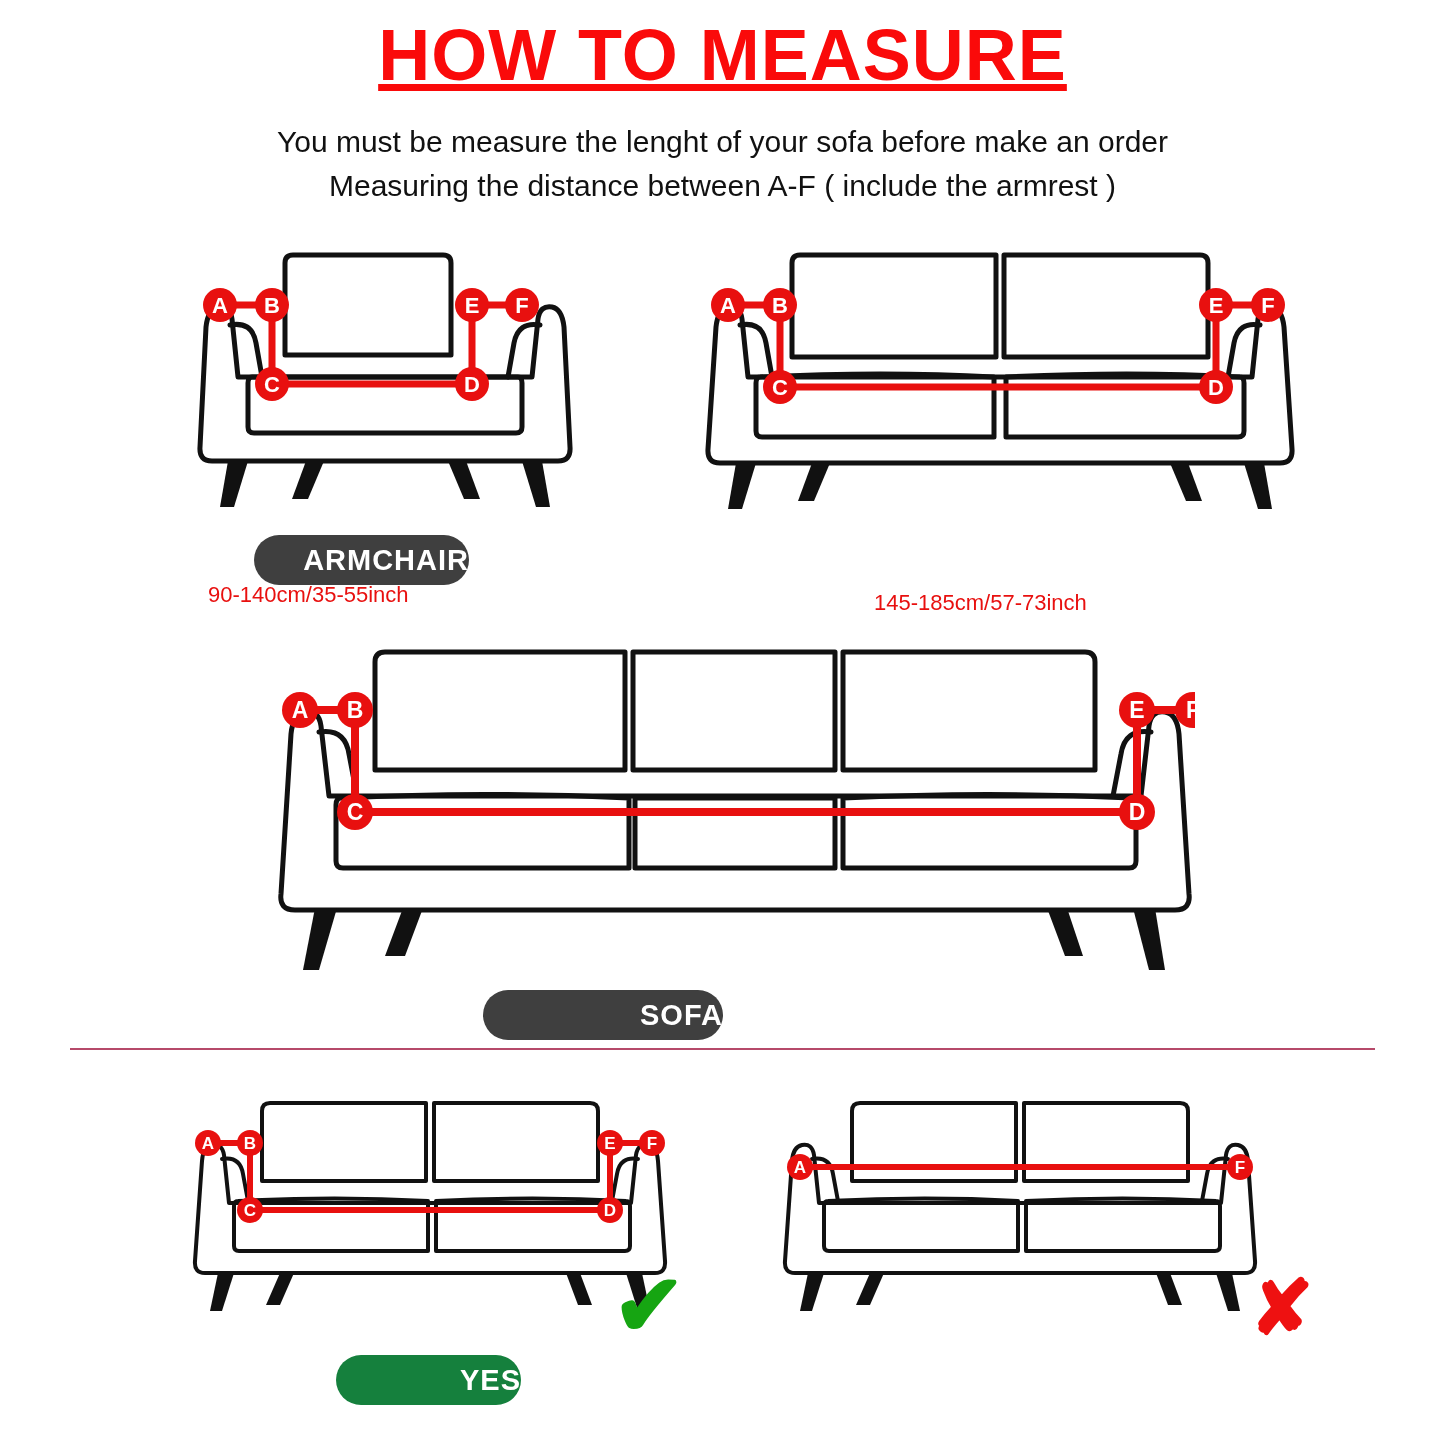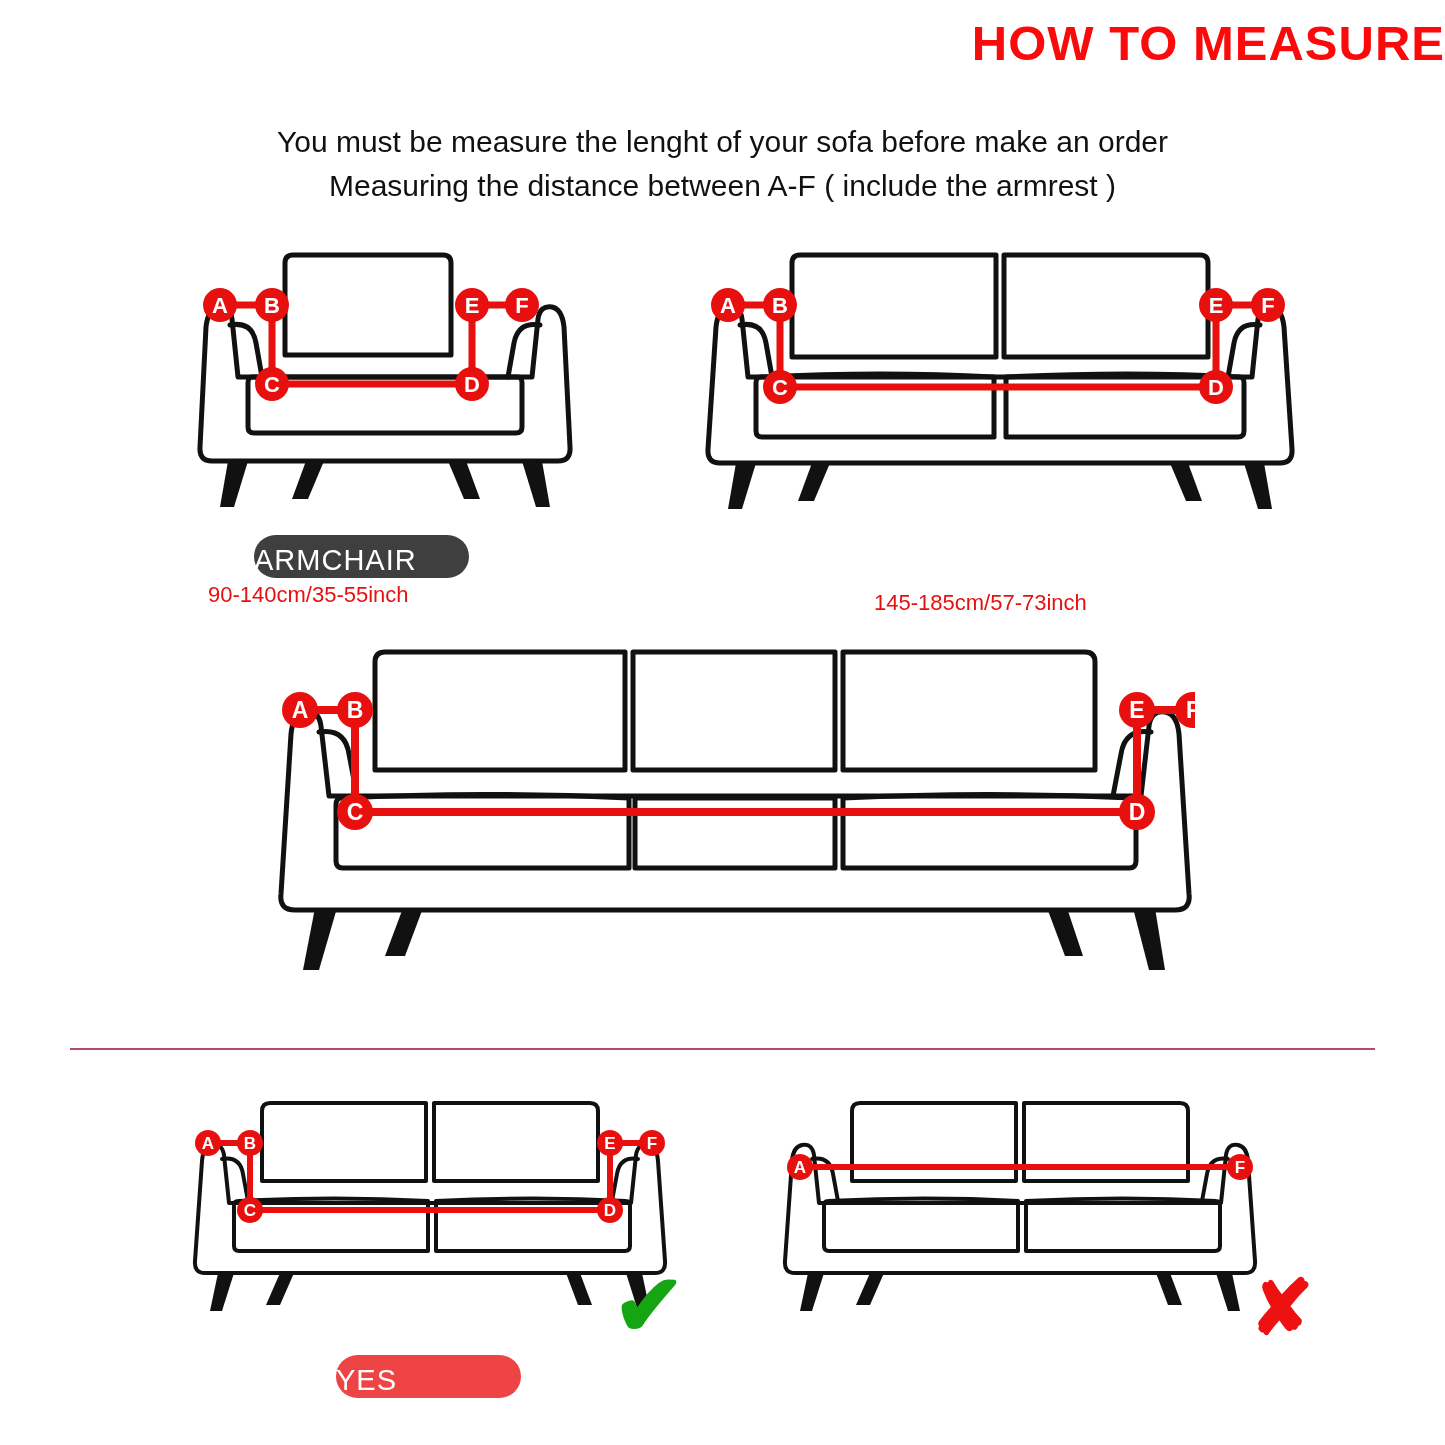--- a/index.html
+++ b/index.html
@@ -19,26 +19,27 @@
     width: 1445px;
     height: 1445px;
   }
 
   
   .title {
     position: absolute;
     top: 18px;
     left: 0;
     width: 100%;
-    text-align: right;
+    text-align: center;
     color: #fa0a0a;
-    font-size: 49px;
+    font-size: 72px;
     font-weight: bold;
     letter-spacing: 1px;
     line-height: 1.05;
+    text-decoration: underline;
   }
   .subtitle {
     position: absolute;
     top: 120px;
     left: 0;
     width: 100%;
     text-align: center;
     color: #111111;
     font-size: 30px;
     font-weight: normal;
@@ -50,29 +51,29 @@
   .fig {
     position: absolute;
   }
   .fig svg { display: block; }
 
   
   .pill {
     position: absolute;
     color: #ffffff;
     font-size: 29px;
-    font-weight: normal;
+    font-weight: bold;
     letter-spacing: 1px;
     border-radius: 28px;
-    text-align: left;
+    text-align: right;
     line-height: 50px;
-    height: 43px;
+    height: 50px;
     background: #3f3f3f;
   }
-  .pill.green { background: #ef4444; }
+  .pill.green { background: #15803d; }
   .pill.red { background: #ee1111; }
 
   .dim {
     position: absolute;
     color: #e8100f;
     font-size: 22px;
     white-space: nowrap;
   }
 
   .divider {
@@ -237,20 +238,21 @@
           <text x="80" y="180" fill="#ffffff">C</text>
         <circle cx="862" cy="172" r="18" fill="#e8100f"></circle>
           <text x="862" y="180" fill="#ffffff">D</text>
         <circle cx="862" cy="70" r="18" fill="#e8100f"></circle>
           <text x="862" y="78" fill="#ffffff">E</text>
         <circle cx="918" cy="70" r="18" fill="#e8100f"></circle>
           <text x="918" y="78" fill="#ffffff">F</text>
       </g>
     </svg>
   </div>
+  <div class="pill" style="left:483px; top:990px; width:240px;">SOFA</div>
 
   <div class="divider"></div>
 
   <div class="fig" style="left:190px; top:1095px;">
     <svg width="480" height="225" viewBox="0 0 480 225">
       <g fill="none" stroke="#111111" stroke-width="4" stroke-linejoin="round" stroke-linecap="round">
         <path d="M72 16 q0 -8 8 -8 h156 v78 h-164 z"></path>
         <path d="M244 8 h156 q8 0 8 8 v70 h-164 z"></path>
         <path d="M22 50 q-9 2 -10 16 l-7 100 q-1 12 10 12 h450 q11 0 10 -12 l-7 -100 q-1 -14 -10 -16 q-10 -2 -12 10 l-5 48 h-402 l-5 -48 q-2 -12 -12 -10 z"></path>
         <path d="M48 106 q-4 0 -4 5 v40 q0 5 5 5 h189 v-50 q-92 -5 -190 0 z"></path>

